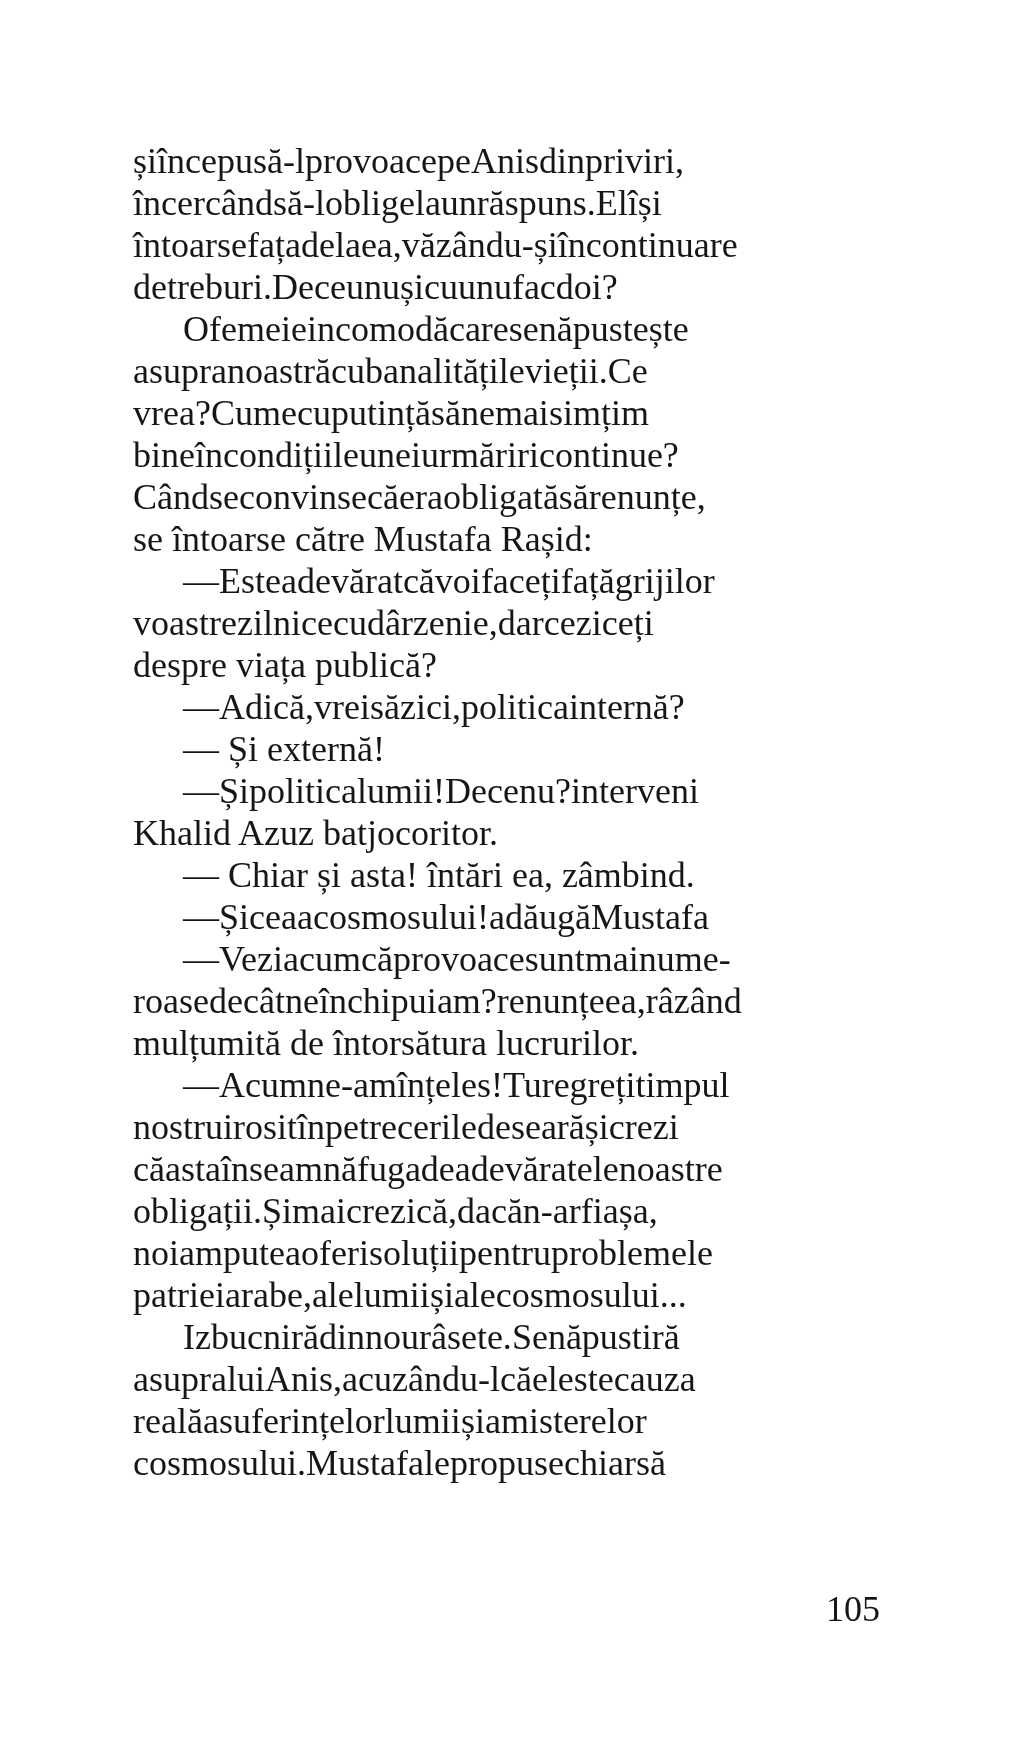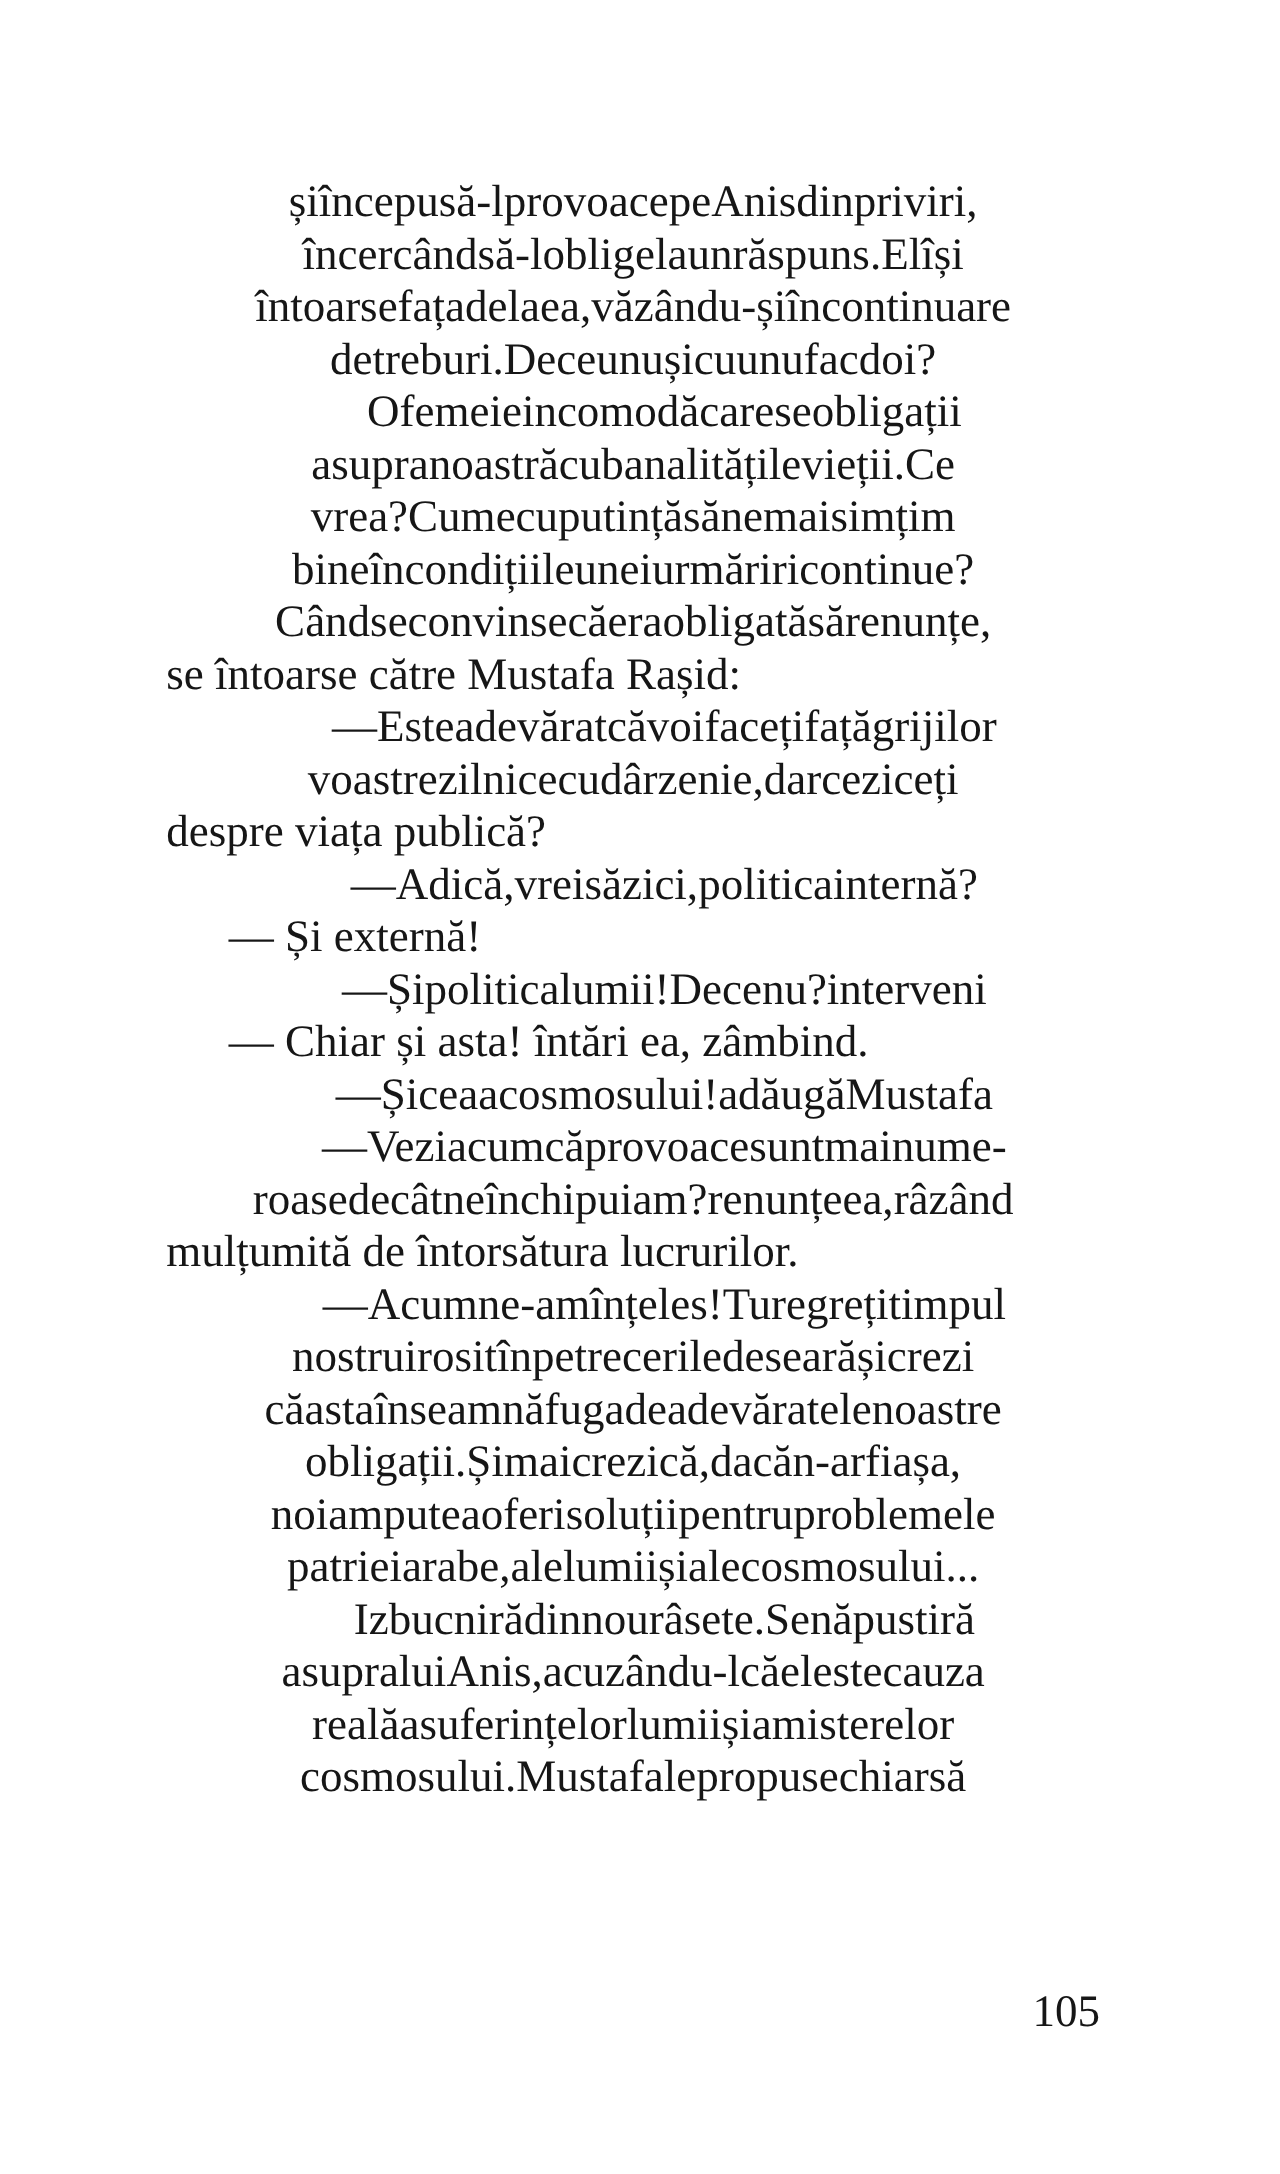--- a/index.html
+++ b/index.html
@@ -22,21 +22,21 @@
     width: 747px;
   }
   .line {
     height: 42px;
     line-height: 42px;
     font-size: 36px;
     white-space: nowrap;
   }
   .line.justify {
     display: flex;
-    justify-content: center;
+    justify-content: flex-start;
     white-space: normal;
   }
   .line.justify span {
     white-space: pre;
   }
   .line.indent {
     padding-left: 50px;
   }
   .page-number {
     position: absolute;
@@ -92,21 +92,21 @@
       <span>unu</span>
       <span>fac</span>
       <span>doi?</span>
     </div>
     <div class="line indent justify">
       <span>O</span>
       <span>femeie</span>
       <span>incomodă</span>
       <span>care</span>
       <span>se</span>
-      <span>obligații</span>
+      <span>năpustește</span>
     </div>
     <div class="line justify">
       <span>asupra</span>
       <span>noastră</span>
       <span>cu</span>
       <span>banalitățile</span>
       <span>vieții.</span>
       <span>Ce</span>
     </div>
     <div class="line justify">
@@ -172,20 +172,21 @@
     <div class="line indent justify">
       <span>—</span>
       <span>Și</span>
       <span>politica</span>
       <span>lumii!</span>
       <span>De</span>
       <span>ce</span>
       <span>nu?</span>
       <span>interveni</span>
     </div>
+    <div class="line">Khalid Azuz batjocoritor.</div>
     <div class="line indent">— Chiar și asta! întări ea, zâmbind.</div>
     <div class="line indent justify">
       <span>—</span>
       <span>Și</span>
       <span>cea</span>
       <span>a</span>
       <span>cosmosului!</span>
       <span>adăugă</span>
       <span>Mustafa</span>
     </div>

